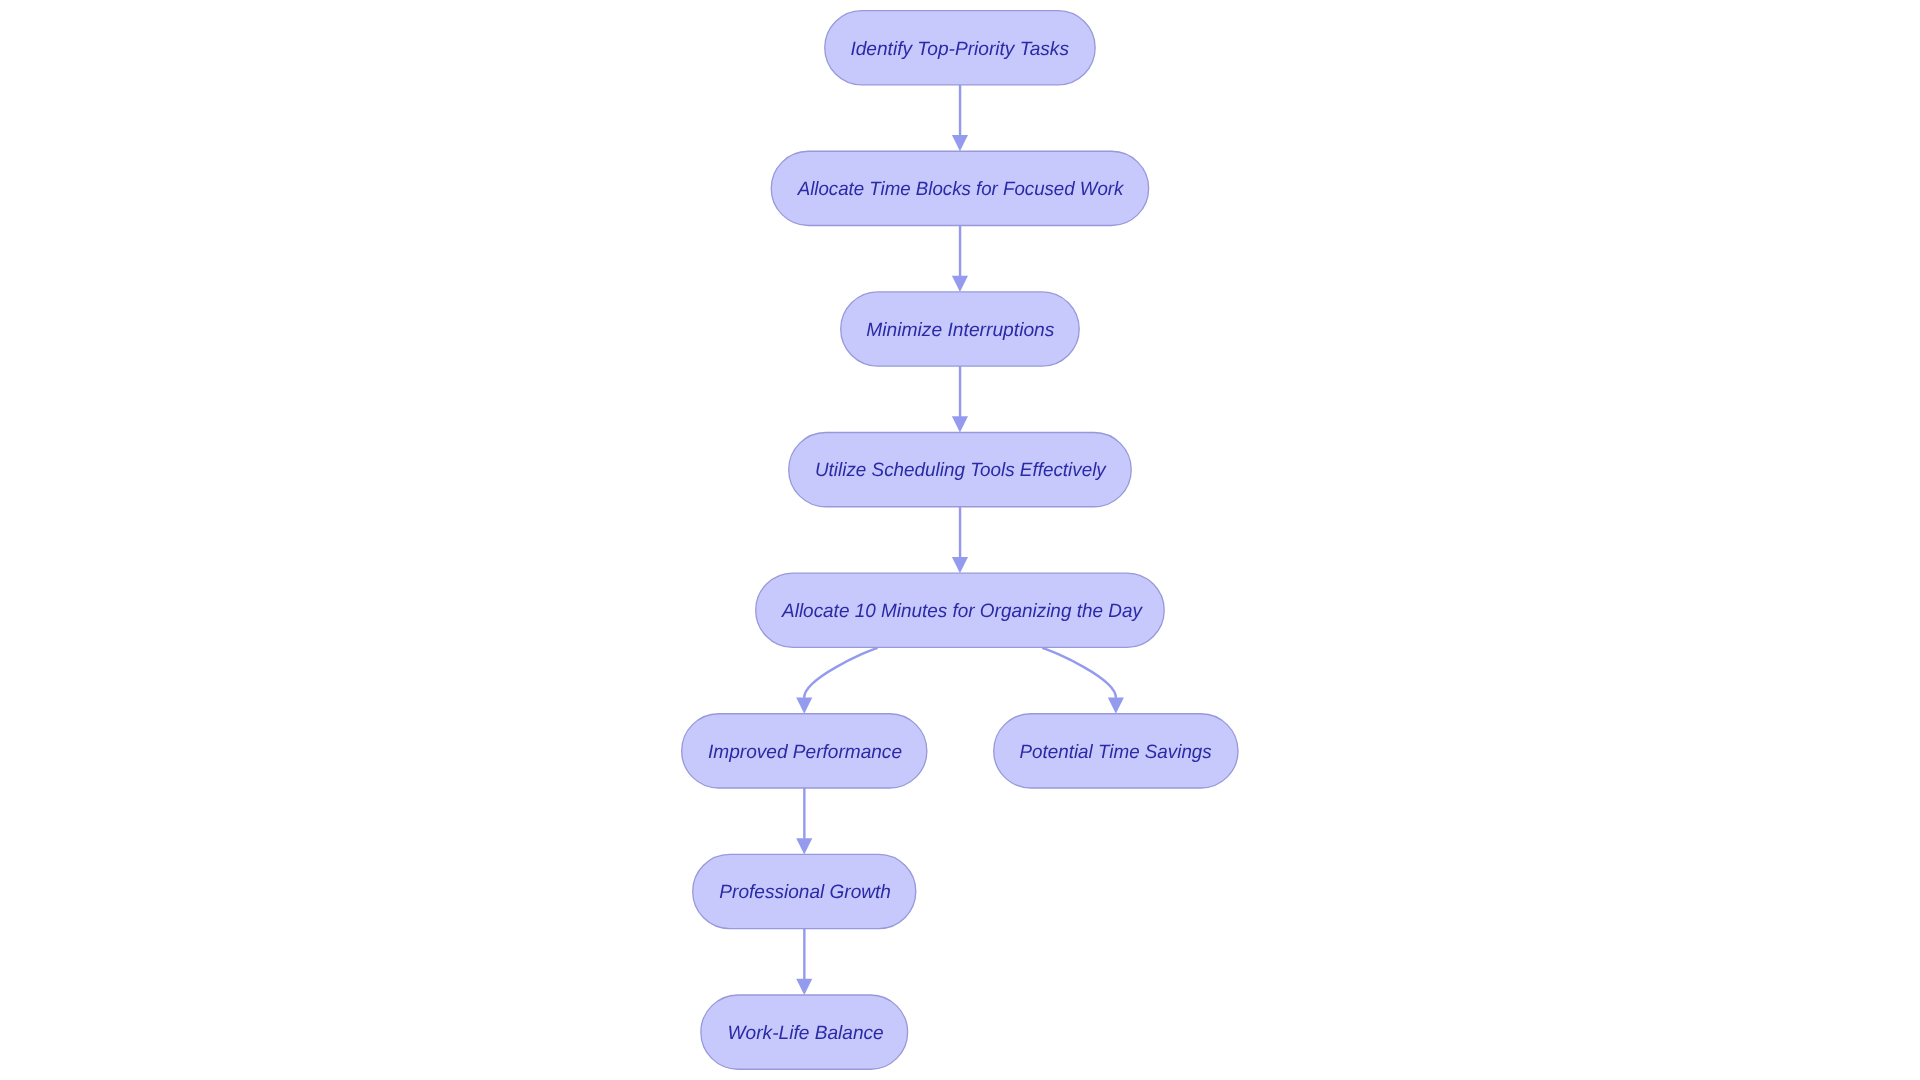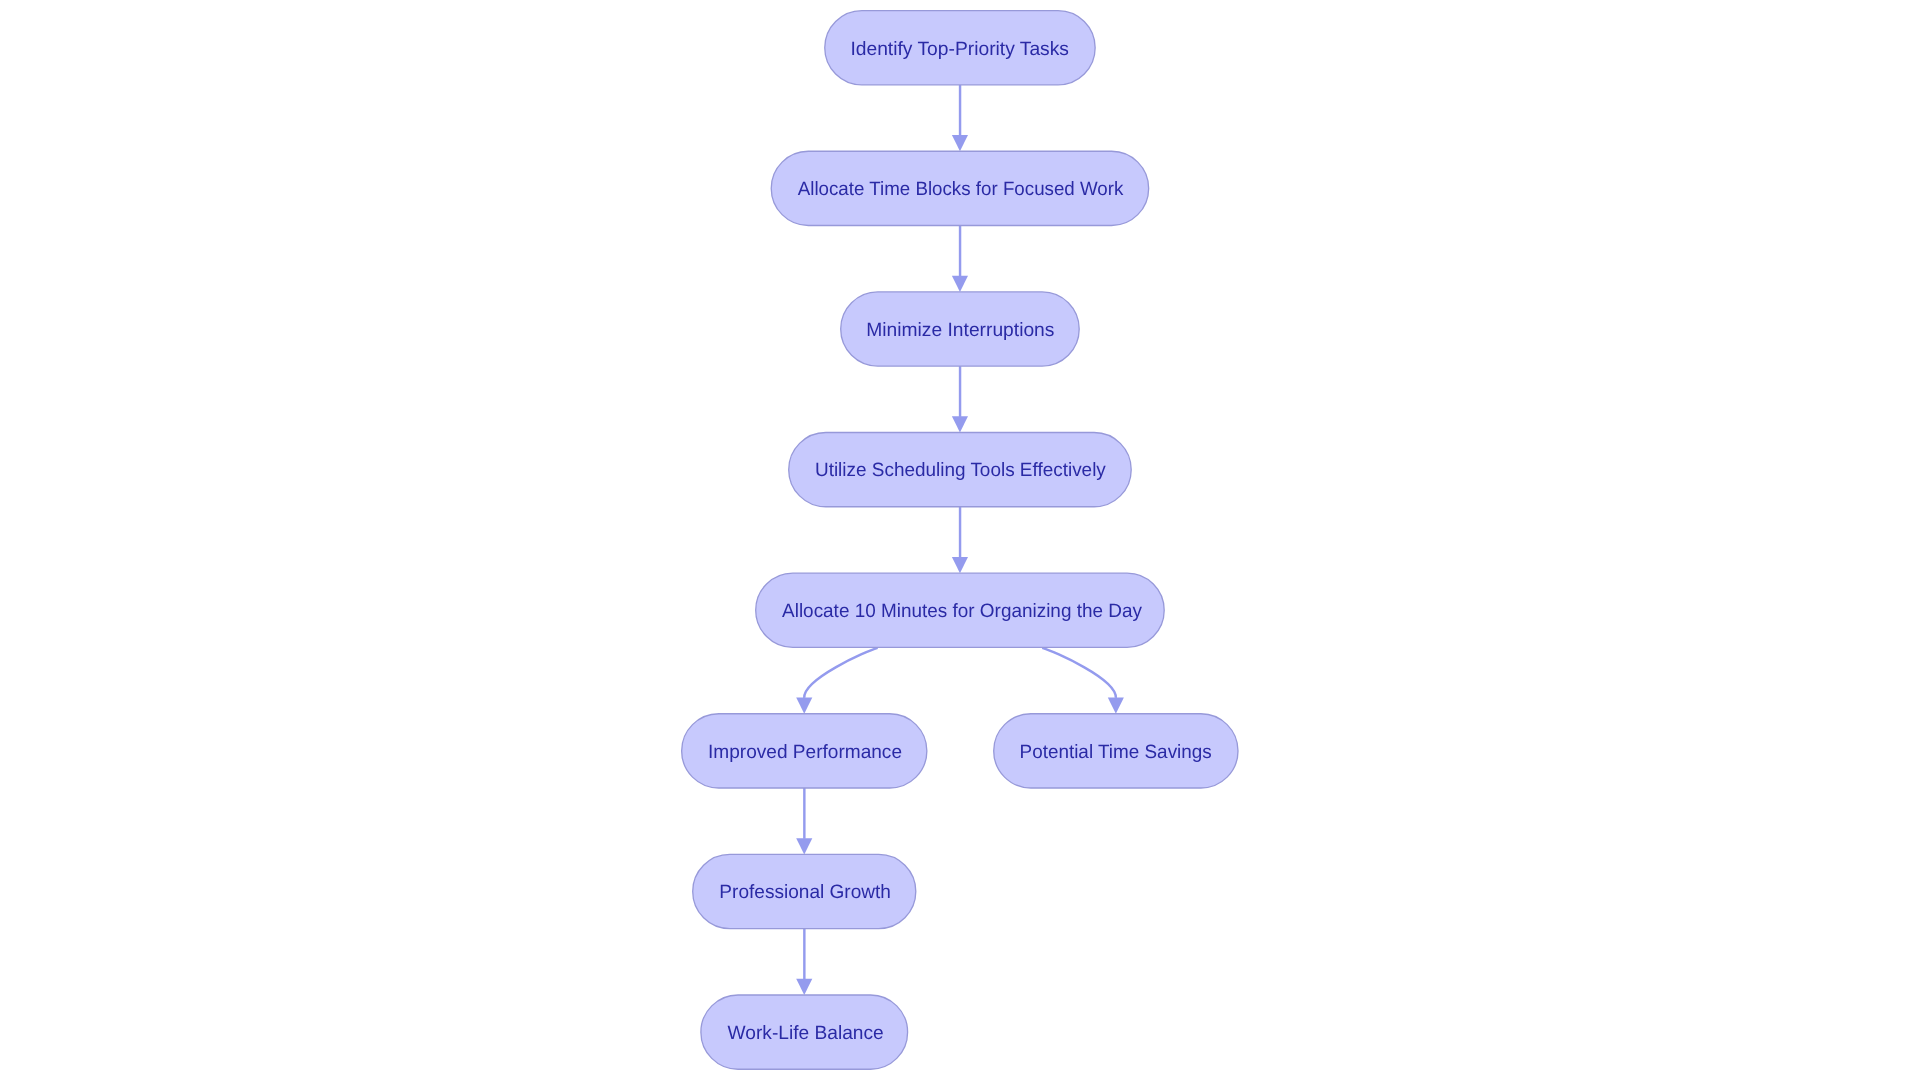--- a/index.html
+++ b/index.html
@@ -1,18 +1,18 @@
 <!DOCTYPE html>
 <html><head>
 <meta charset="utf-8">
 <title>Flowchart</title>
 <style>
   html,body{margin:0;padding:0;background:#ffffff;}
   body{width:1920px;height:1080px;overflow:hidden;font-family:"Liberation Sans",sans-serif;}
-  #stage{position:relative;width:1569px;height:1080px;background:#ffffff;}
+  #stage{position:relative;width:1569px;height:1080px;background:#ffffff;font-style:italic;}
   svg#flow{position:absolute;left:0;top:0;width:1920px;height:1080px;display:block;
            shape-rendering:geometricPrecision;}
   .node-label{font-family:"Liberation Sans",sans-serif;font-size:19.3px;text-anchor:middle;
               text-rendering:geometricPrecision;will-change:opacity;}
 </style>
 </head>
 <body>
 
 <div id="stage">
   <svg id="flow" viewBox="0 0 1920 1080">

